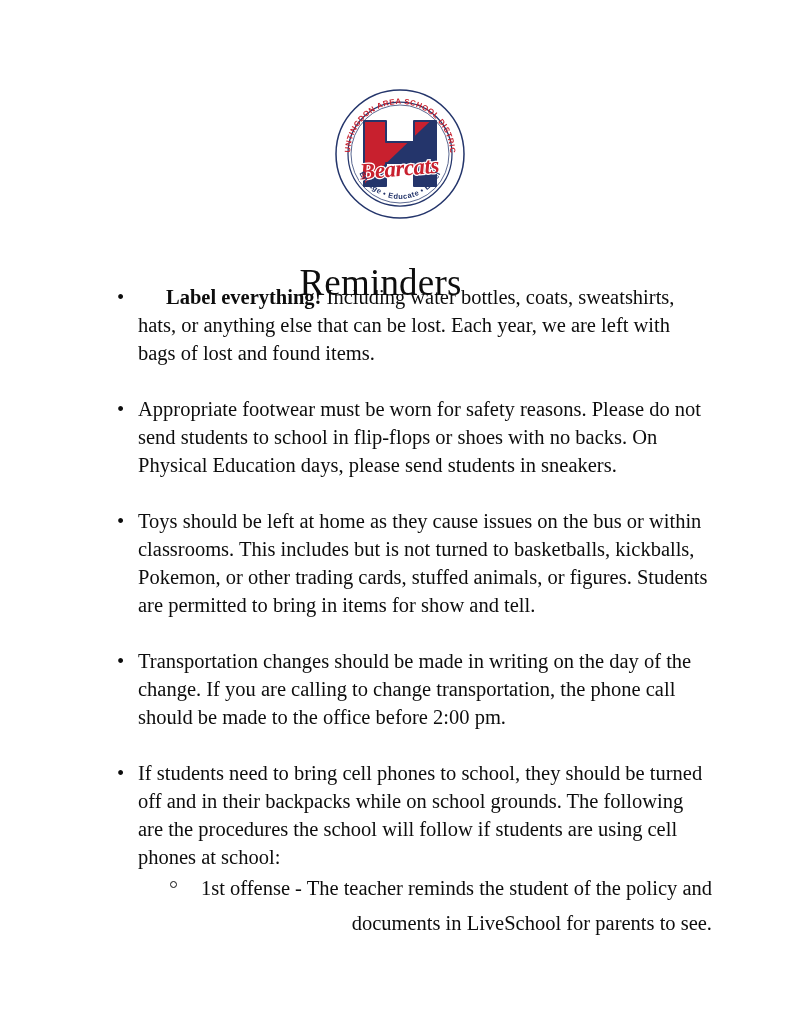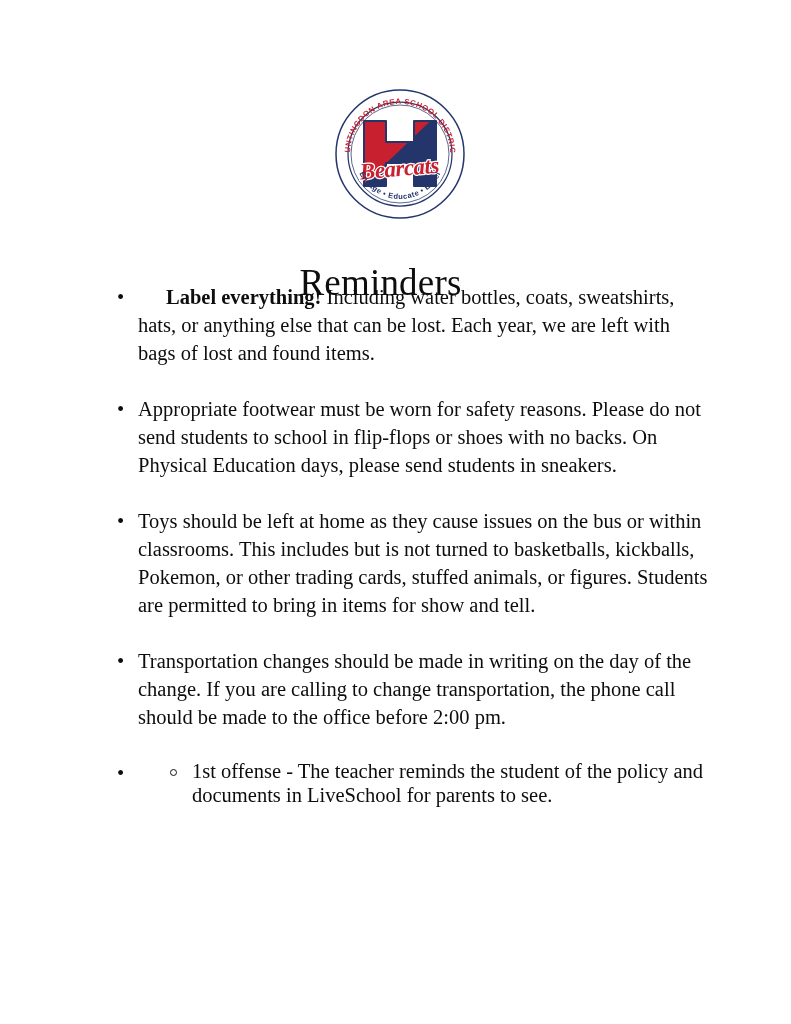--- a/index.html
+++ b/index.html
@@ -76,21 +76,22 @@
     margin: 0;
     padding: 0;
     list-style: none;
   }
   .sub-item {
     position: relative;
     padding-left: 24px;
     margin-left: 30px;
     margin-top: 0;
     font-size: 20.5px;
-    line-height: 24px;
+    line-height: 35px;
+    text-align: right;
   }
   .sub-item > .marker-hollow {
     position: absolute;
     left: 2px;
     top: 10px;
     width: 7px;
     height: 7px;
     border: 1.4px solid #111;
     border-radius: 50%;
     box-sizing: border-box;
@@ -134,16 +135,16 @@
   </svg>
 </div>
 
 <h1 id="doc-title">Reminders</h1>
 
 <ul id="reminders-list">
     <li class="bullet-item"><span class="marker">•</span><span class="lead">Label everything!</span><span> Including water bottles, coats, sweatshirts, hats, or anything else that can be lost. Each year, we are left with bags of lost and found items.</span></li>
     <li class="bullet-item"><span class="marker">•</span><span>Appropriate footwear must be worn for safety reasons. Please do not send students to school in flip-flops or shoes with no backs. On Physical Education days, please send students in sneakers.</span></li>
     <li class="bullet-item"><span class="marker">•</span><span>Toys should be left at home as they cause issues on the bus or within classrooms. This includes but is not turned to basketballs, kickballs, Pokemon, or other trading cards, stuffed animals, or figures. Students are permitted to bring in items for show and tell.</span></li>
     <li class="bullet-item"><span class="marker">•</span><span>Transportation changes should be made in writing on the day of the change. If you are calling to change transportation, the phone call should be made to the office before 2:00 pm.</span></li>
-    <li class="bullet-item"><span class="marker">•</span><ul class="sub-list">
+    <li class="bullet-item"><span class="marker">•</span><span>If students need to bring cell phones to school, they should be turned off and in their backpacks while on school grounds. The following are the procedures the school will follow if students are using cell phones at school:</span><ul class="sub-list">
         <li class="sub-item"><span class="marker-hollow"></span><span>1st offense - The teacher reminds the student of the policy and documents in LiveSchool for parents to see.</span></li>
       </ul></li>
   </ul>
 
 </body></html>

